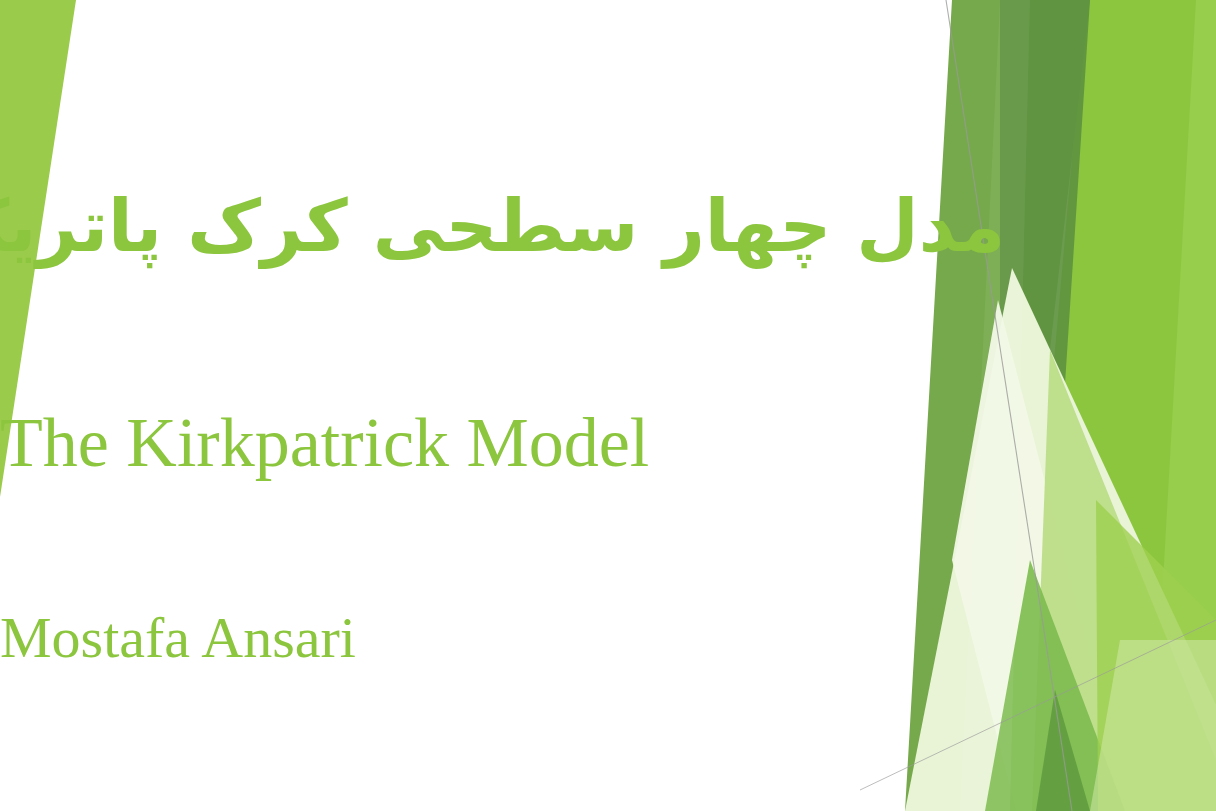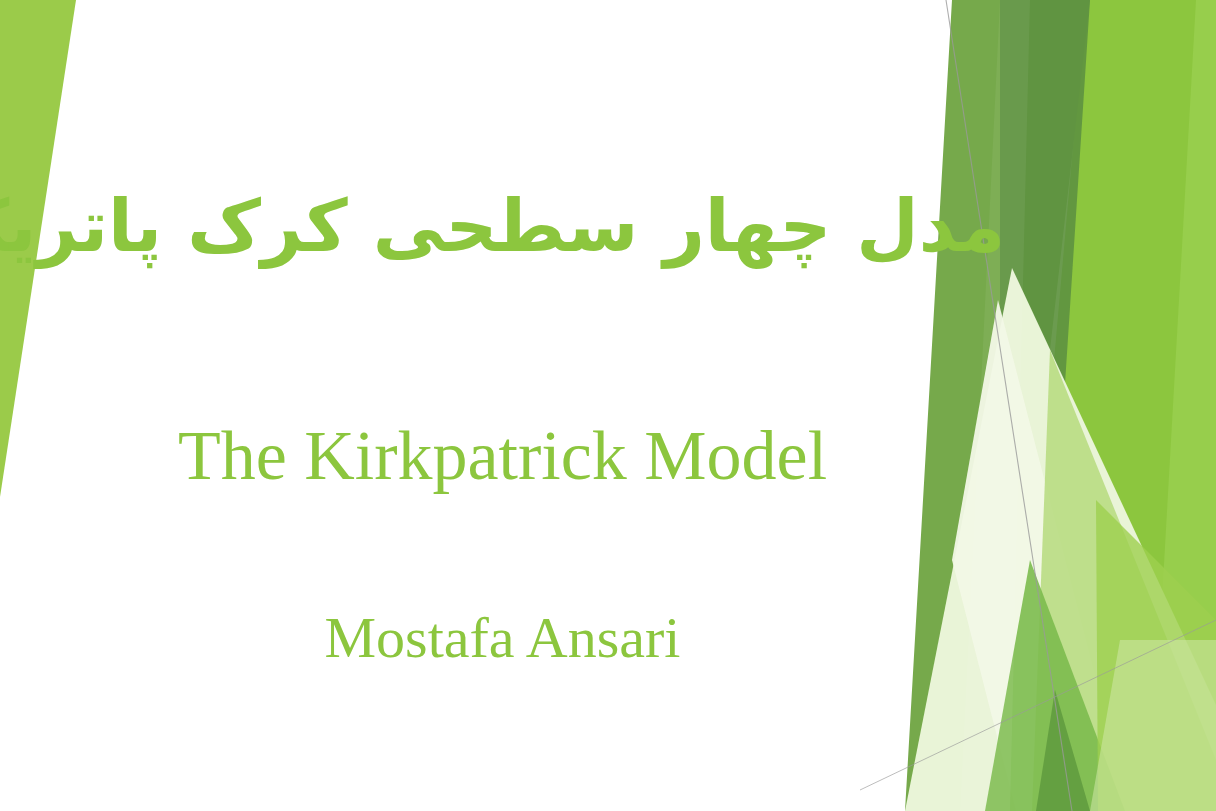--- a/index.html
+++ b/index.html
@@ -57,36 +57,33 @@
     color: #8CC63E;
     letter-spacing: 0px;
     white-space: nowrap;
   }
 
   .title-en {
     position: absolute;
     left: 0;
     top: 404px;
     width: 1005px;
-    text-align: center;
     font-family: "Liberation Serif", "DejaVu Serif", serif;
     font-weight: 400;
     font-size: 70px;
     line-height: 1.1;
     color: #8CC63E;
     white-space: nowrap;
-    margin-top: 13px;
   }
 
   .author {
     position: absolute;
     left: 0;
     top: 606px;
     width: 1005px;
-    text-align: center;
     font-family: "Liberation Serif", "DejaVu Serif", serif;
     font-weight: 400;
     font-size: 58px;
     line-height: 1.1;
     color: #8CC63E;
     white-space: nowrap;
   }
 </style>
 </head>
 <body>

